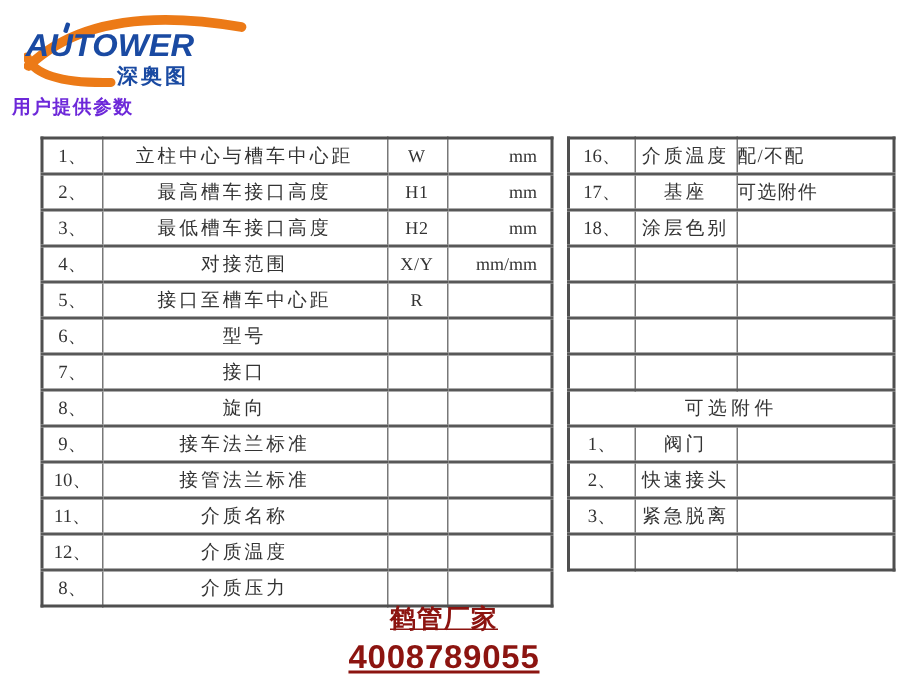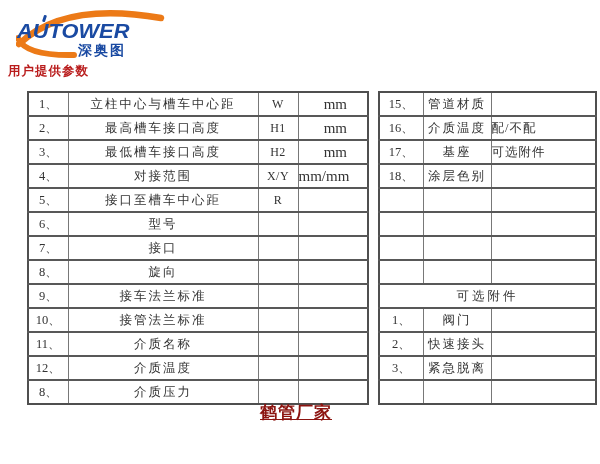--- a/index.html
+++ b/index.html
@@ -22,38 +22,38 @@
   }
   .subbrand{
     position:absolute;left:62px;top:38px;z-index:1;
     font-family:"Liberation Sans","DejaVu Sans",sans-serif;
     font-weight:bold;font-size:14px;color:#1a4aa2;letter-spacing:2px;
   }
   
   .page-title{
     position:absolute;left:8px;top:63px;
     font-family:"Liberation Sans","DejaVu Sans",sans-serif;
-    font-weight:bold;font-size:12.5px;color:#b91c1c;letter-spacing:1px;
+    font-weight:bold;font-size:12.5px;color:#6d28d9;letter-spacing:1px;
   }
   
   table{border-collapse:collapse;table-layout:fixed;position:absolute;top:91px;}
   table.left-table{left:27px;width:340px;}
   table.right-table{left:378px;width:217px;}
   table{border:2px solid #4f4f4f;}
   td{
     height:22px;padding:0;margin:0;vertical-align:middle;
     border-left:1px solid #787878;border-top:2px solid #585858;
     font-size:12.5px;color:#333;overflow:hidden;white-space:nowrap;
   }
   tr:first-child td{border-top:none;}
   td:first-child{border-left:none;}
   td.no{text-align:center;}
   td.name{text-align:center;letter-spacing:2px;}
   td.sym{text-align:center;font-size:12px;letter-spacing:0.5px;}
-  td.unit{text-align:right;padding-right:20px;font-size:15px;}
+  td.unit{text-align:right;padding-right:9px;font-size:12px;}
   td.val{text-align:left;padding-right:6px;letter-spacing:1px;}
   td.section{text-align:center;letter-spacing:3px;}
   
   .footer{
     position:absolute;left:0;top:401px;width:592px;text-align:center;z-index:2;
     font-family:"Liberation Sans","DejaVu Sans",sans-serif;color:#8c1410;text-decoration:underline;
   }
   .footer-line1{font-size:17px;font-weight:600;letter-spacing:1px;line-height:24px;}
   .footer-line2{font-size:22px;font-weight:600;letter-spacing:0.5px;line-height:26px;}
 </style>
@@ -161,25 +161,20 @@
 </tbody>
   </table>
 
 <table class="right-table">
   <colgroup>
       <col style="width:44px">
       <col style="width:68px">
       <col style="width:105px">
     </colgroup>
   <tbody>
-      <tr>
-        <td class="no">15、</td>
-        <td class="name">管道材质</td>
-        <td class="val"></td>
-      </tr>
   <tr>
         <td class="no">16、</td>
         <td class="name">介质温度</td>
         <td class="val">配/不配</td>
       </tr>
   <tr>
         <td class="no">17、</td>
         <td class="name">基座</td>
         <td class="val">可选附件</td>
       </tr>
@@ -229,13 +224,14 @@
   <tr>
         <td class="no"></td>
         <td class="name"></td>
         <td class="val"></td>
       </tr>
 </tbody>
   </table>
 
 <div class="footer">
   <div class="footer-line1">鹤管厂家</div>
+  <div class="footer-line2">4008789055</div>
 </div>
 
 </body></html>

